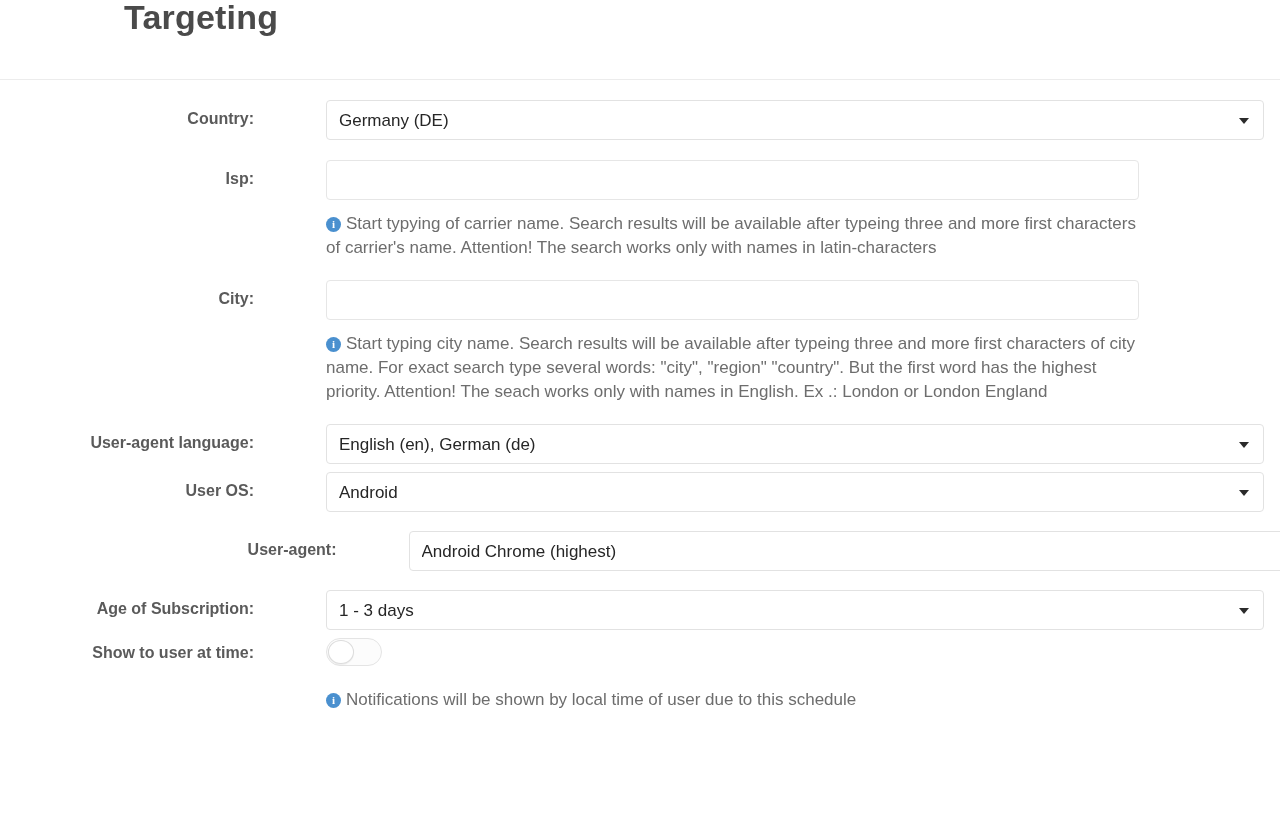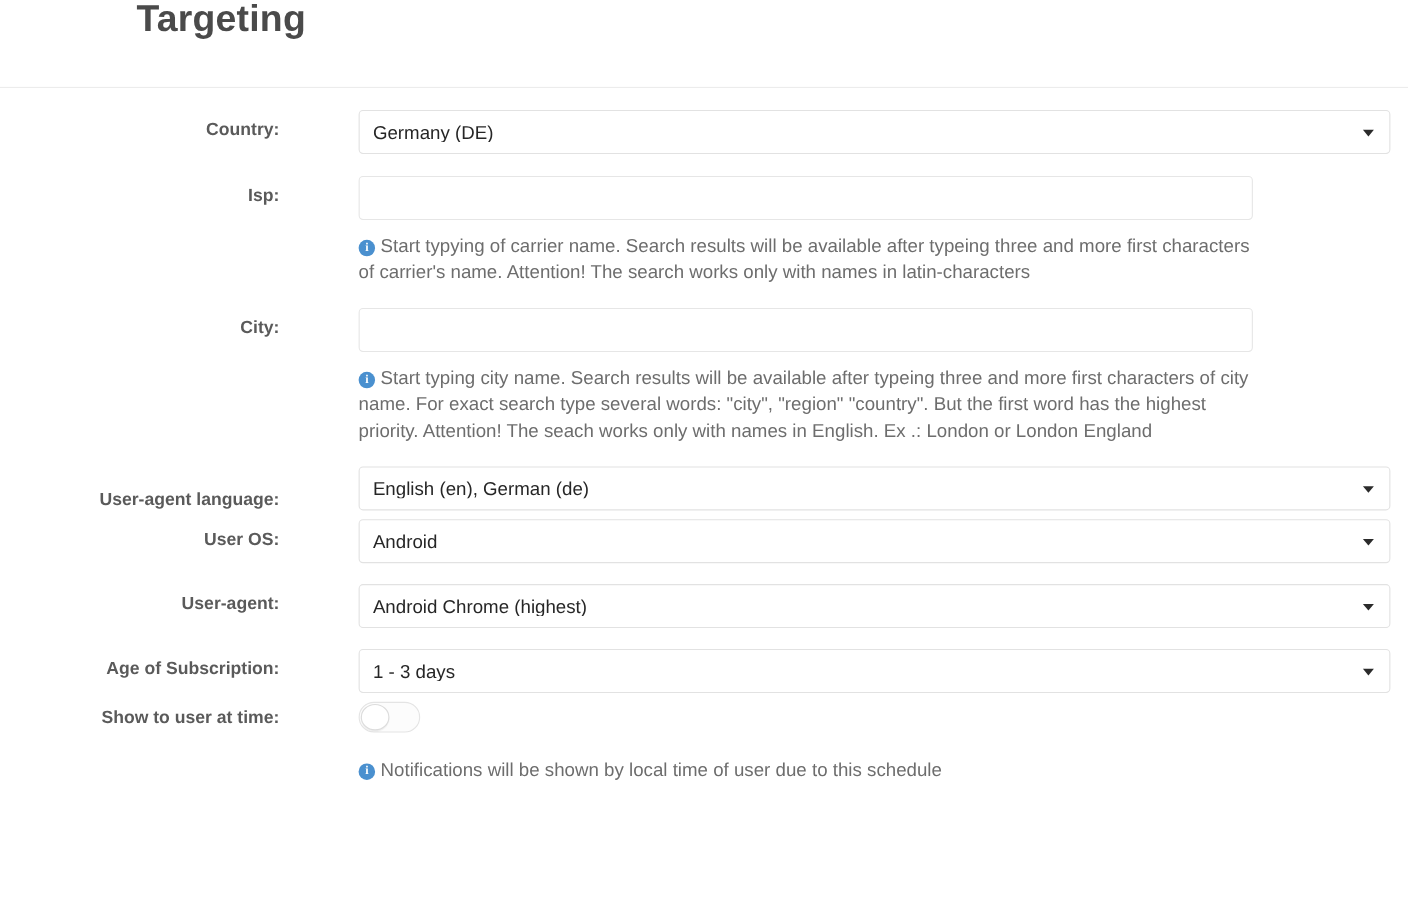--- a/index.html
+++ b/index.html
@@ -178,41 +178,41 @@
     <div class="row control" style="margin-top:20px;">
       <div class="label-col aligned">City:</div>
       <div class="field-col">
         <input class="text-input" type="text" placeholder="" style="">
         <div class="help">
           <span class="info-icon">i</span><span class="help-text">Start typing city name. Search results will be available after typeing three and more first characters of city name. For exact search type several words: "city", "region" "country". But the first word has the highest priority. Attention! The seach works only with names in English. Ex .: London or London England</span>
         </div>
       </div>
     </div>
 
-    <div class="row control" style="margin-top:20px;align-items:flex-end;">
+    <div class="row control" style="margin-top:20px;">
       <div class="label-col aligned">User-agent language:</div>
       <div class="field-col">
         <div class="control-box select">
           <span class="control-value">English (en), German (de)</span>
           <span class="caret"></span>
         </div>
       </div>
     </div>
 
     <div class="row control" style="">
       <div class="label-col aligned">User OS:</div>
       <div class="field-col">
         <div class="control-box select">
           <span class="control-value">Android</span>
           <span class="caret"></span>
         </div>
       </div>
     </div>
 
-    <div class="row control" style="margin-top:19px;">
+    <div class="row control" style="margin-top:19px;justify-content:center;">
       <div class="label-col aligned">User-agent:</div>
       <div class="field-col">
         <div class="control-box select">
           <span class="control-value">Android Chrome (highest)</span>
           <span class="caret"></span>
         </div>
       </div>
     </div>
 
     <div class="row control" style="margin-top:19px;">

